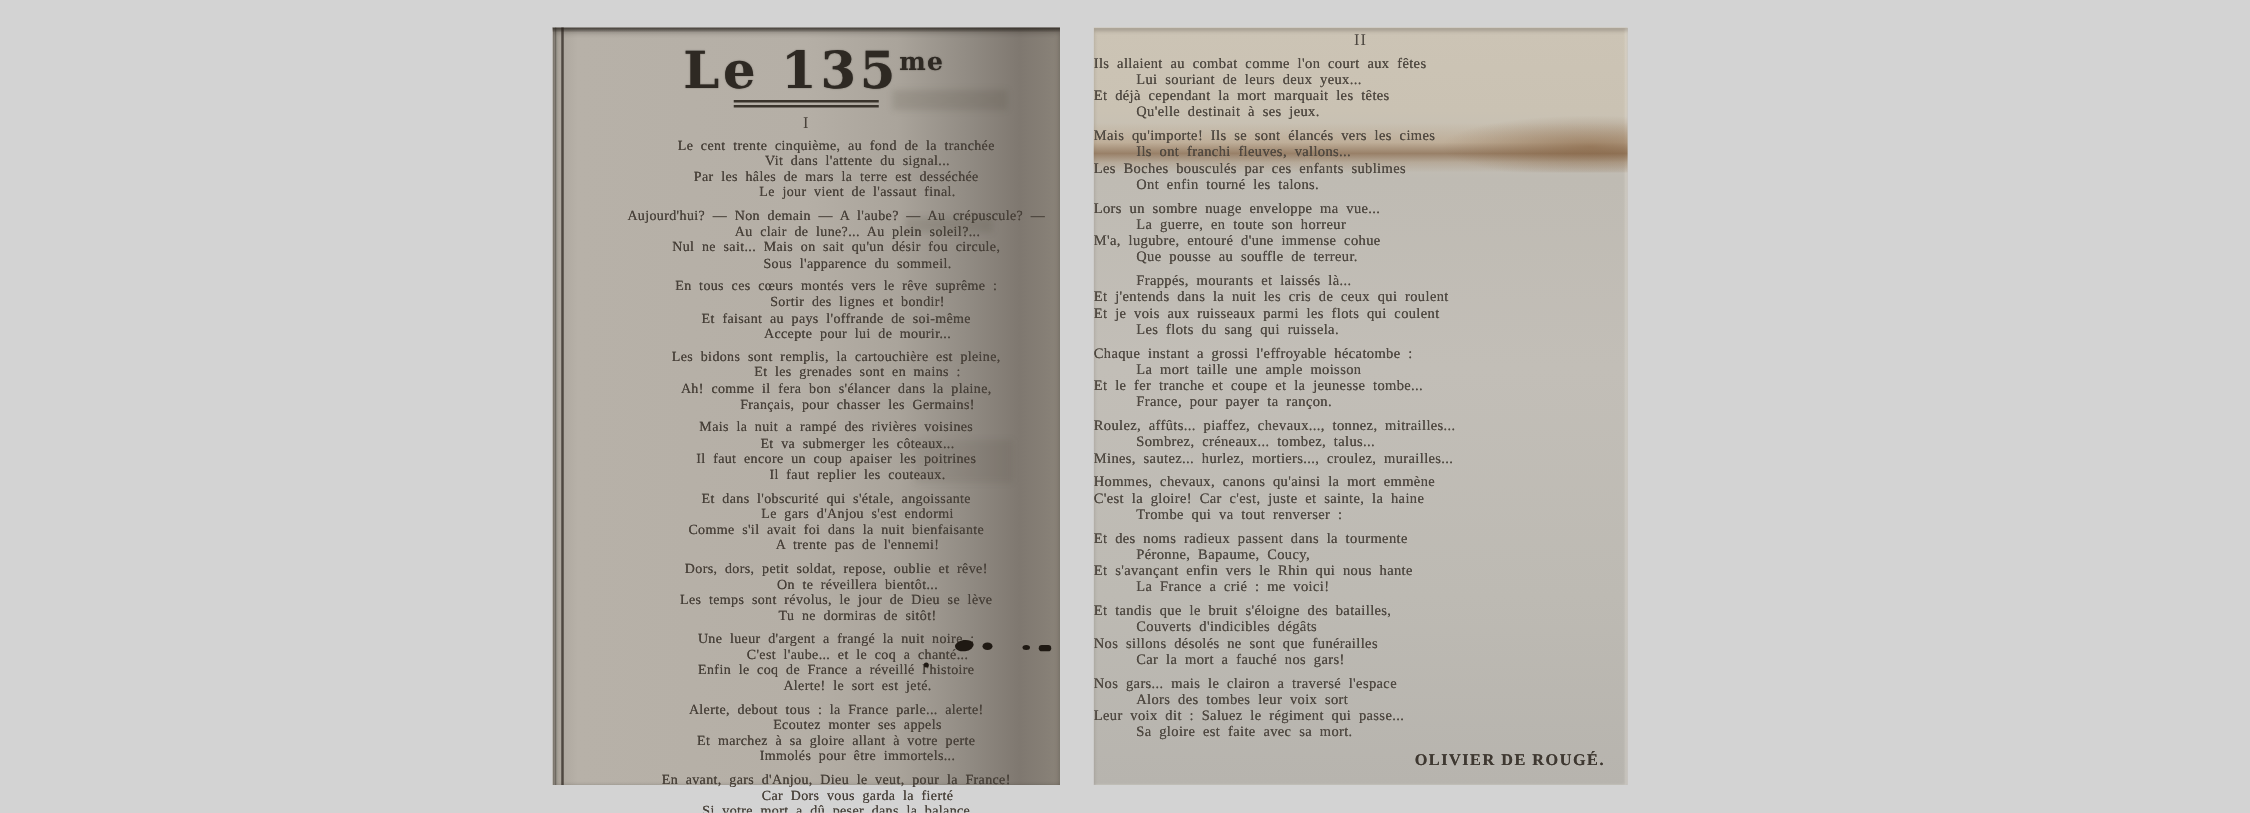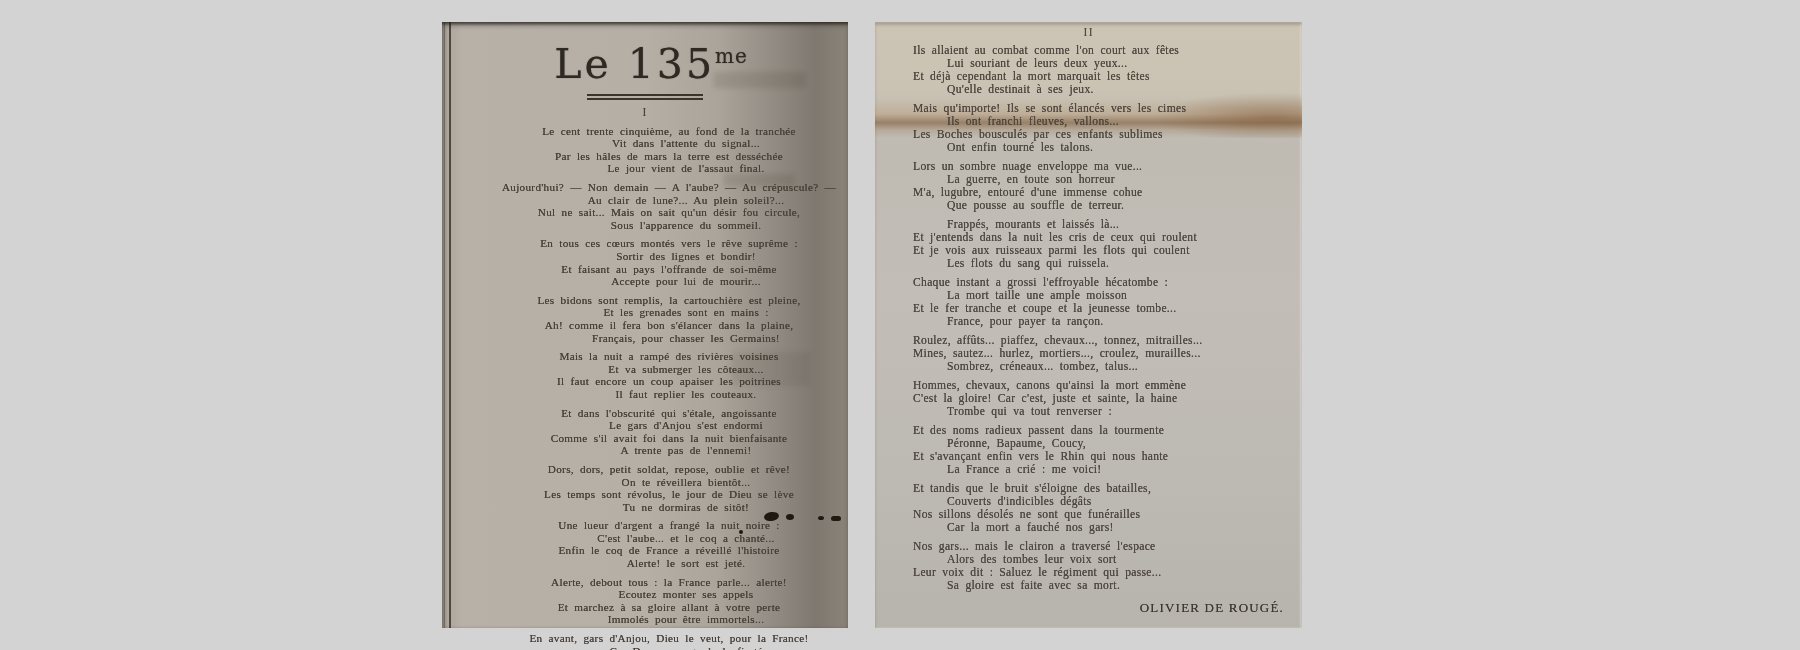--- a/index.html
+++ b/index.html
@@ -28,40 +28,40 @@
   }
   .col-rule {
     position:absolute; top:0; bottom:0; left:7px; width:2px;
     background: rgba(38,32,26,.7);
   }
   .col-rule.faint { left:2px; width:1px; background: rgba(38,32,26,.3); }
 
   .title-wrap { position:relative; text-align:center; padding-top:5px; }
   .poem-title {
     font-family:"DejaVu Serif", serif;
-    font-size:41px; font-weight:400; letter-spacing:3px;
+    font-size:41px; font-weight:700; letter-spacing:3px;
     color:#2e2923; text-shadow:0 0 1px rgba(46,41,35,.7);
-    line-height:58px;
+    line-height:44px;
     padding-left:12px;
   }
   .poem-title sup { font-size:20px; vertical-align:super; letter-spacing:1px; }
   .title-underline {
     width:116px; height:6px; margin:1px auto 0 auto;
     border-top:2px solid #3a342c; border-bottom:2px solid #3a342c;
   }
   .section-numeral {
     text-align:center; font-size:13px; color:#4a433b;
     letter-spacing:1px; margin-top:4px;
   }
 
   .poem { position:relative; }
   .poem1 { padding-left:48px; padding-top:5px; }
   .poem1 .line { font-size:11.2px; line-height:12.6px; }
   .poem1 .stanza { margin-bottom:6px;text-align:center; }
-  .poem2 { padding-left:38px; padding-top:4px; }
+  .poem2 { padding-top:4px; }
   .poem2 .line { font-size:11.6px; line-height:13px; }
   .poem2 .stanza { margin-bottom:6px; }
   .line {
     color:#48413a; letter-spacing:.3px; word-spacing:3px;
     white-space:nowrap; text-shadow:0 0 .5px rgba(60,52,42,.85);
   }
   .line.indent { padding-left:34px; }
   .poem2 .line { color:#4f4942; }
 
   
@@ -93,21 +93,21 @@
       rgba(118,78,42,.55) 62%, rgba(140,100,60,.22) 80%,
       rgba(150,120,90,0) 100%);
   }
   .stain-right {
     position:absolute; right:0; top:70px; width:150px; height:46px;
     background: radial-gradient(ellipse at 80% 55%, rgba(120,78,40,.45), rgba(120,78,40,0) 70%);
   }
   .page2 .section-numeral { margin-top:2px; font-size:13px; color:#4f4942; }
   .signature {
     text-align:right; padding-right:18px; margin-top:8px;
-    font-size:13px; font-weight:400; letter-spacing:1.2px;
+    font-size:13px; font-weight:700; letter-spacing:1.2px;
     color:#3e3831; text-shadow:0 0 .5px rgba(60,52,42,.8);
   }
 </style>
 </head>
 <body>
 
 <div class="canvas">
 
   <div class="page page1">
     <div class="top-edge"></div>
@@ -225,22 +225,22 @@
           <div class="line indent">Les flots du sang qui ruissela.</div>
         </div>
         <div class="stanza">
           <div class="line">Chaque instant a grossi l'effroyable hécatombe :</div>
           <div class="line indent">La mort taille une ample moisson</div>
           <div class="line">Et le fer tranche et coupe et la jeunesse tombe...</div>
           <div class="line indent">France, pour payer ta rançon.</div>
         </div>
         <div class="stanza">
           <div class="line">Roulez, affûts... piaffez, chevaux..., tonnez, mitrailles...</div>
+          <div class="line indent">Sombrez, créneaux... tombez, talus...</div>
           <div class="line">Mines, sautez... hurlez, mortiers..., croulez, murailles...</div>
-          <div class="line indent">Sombrez, créneaux... tombez, talus...</div>
         </div>
         <div class="stanza">
           <div class="line">Hommes, chevaux, canons qu'ainsi la mort emmène</div>
           <div class="line">C'est la gloire! Car c'est, juste et sainte, la haine</div>
           <div class="line indent">Trombe qui va tout renverser :</div>
         </div>
         <div class="stanza">
           <div class="line">Et des noms radieux passent dans la tourmente</div>
           <div class="line indent">Péronne, Bapaume, Coucy,</div>
           <div class="line">Et s'avançant enfin vers le Rhin qui nous hante</div>

